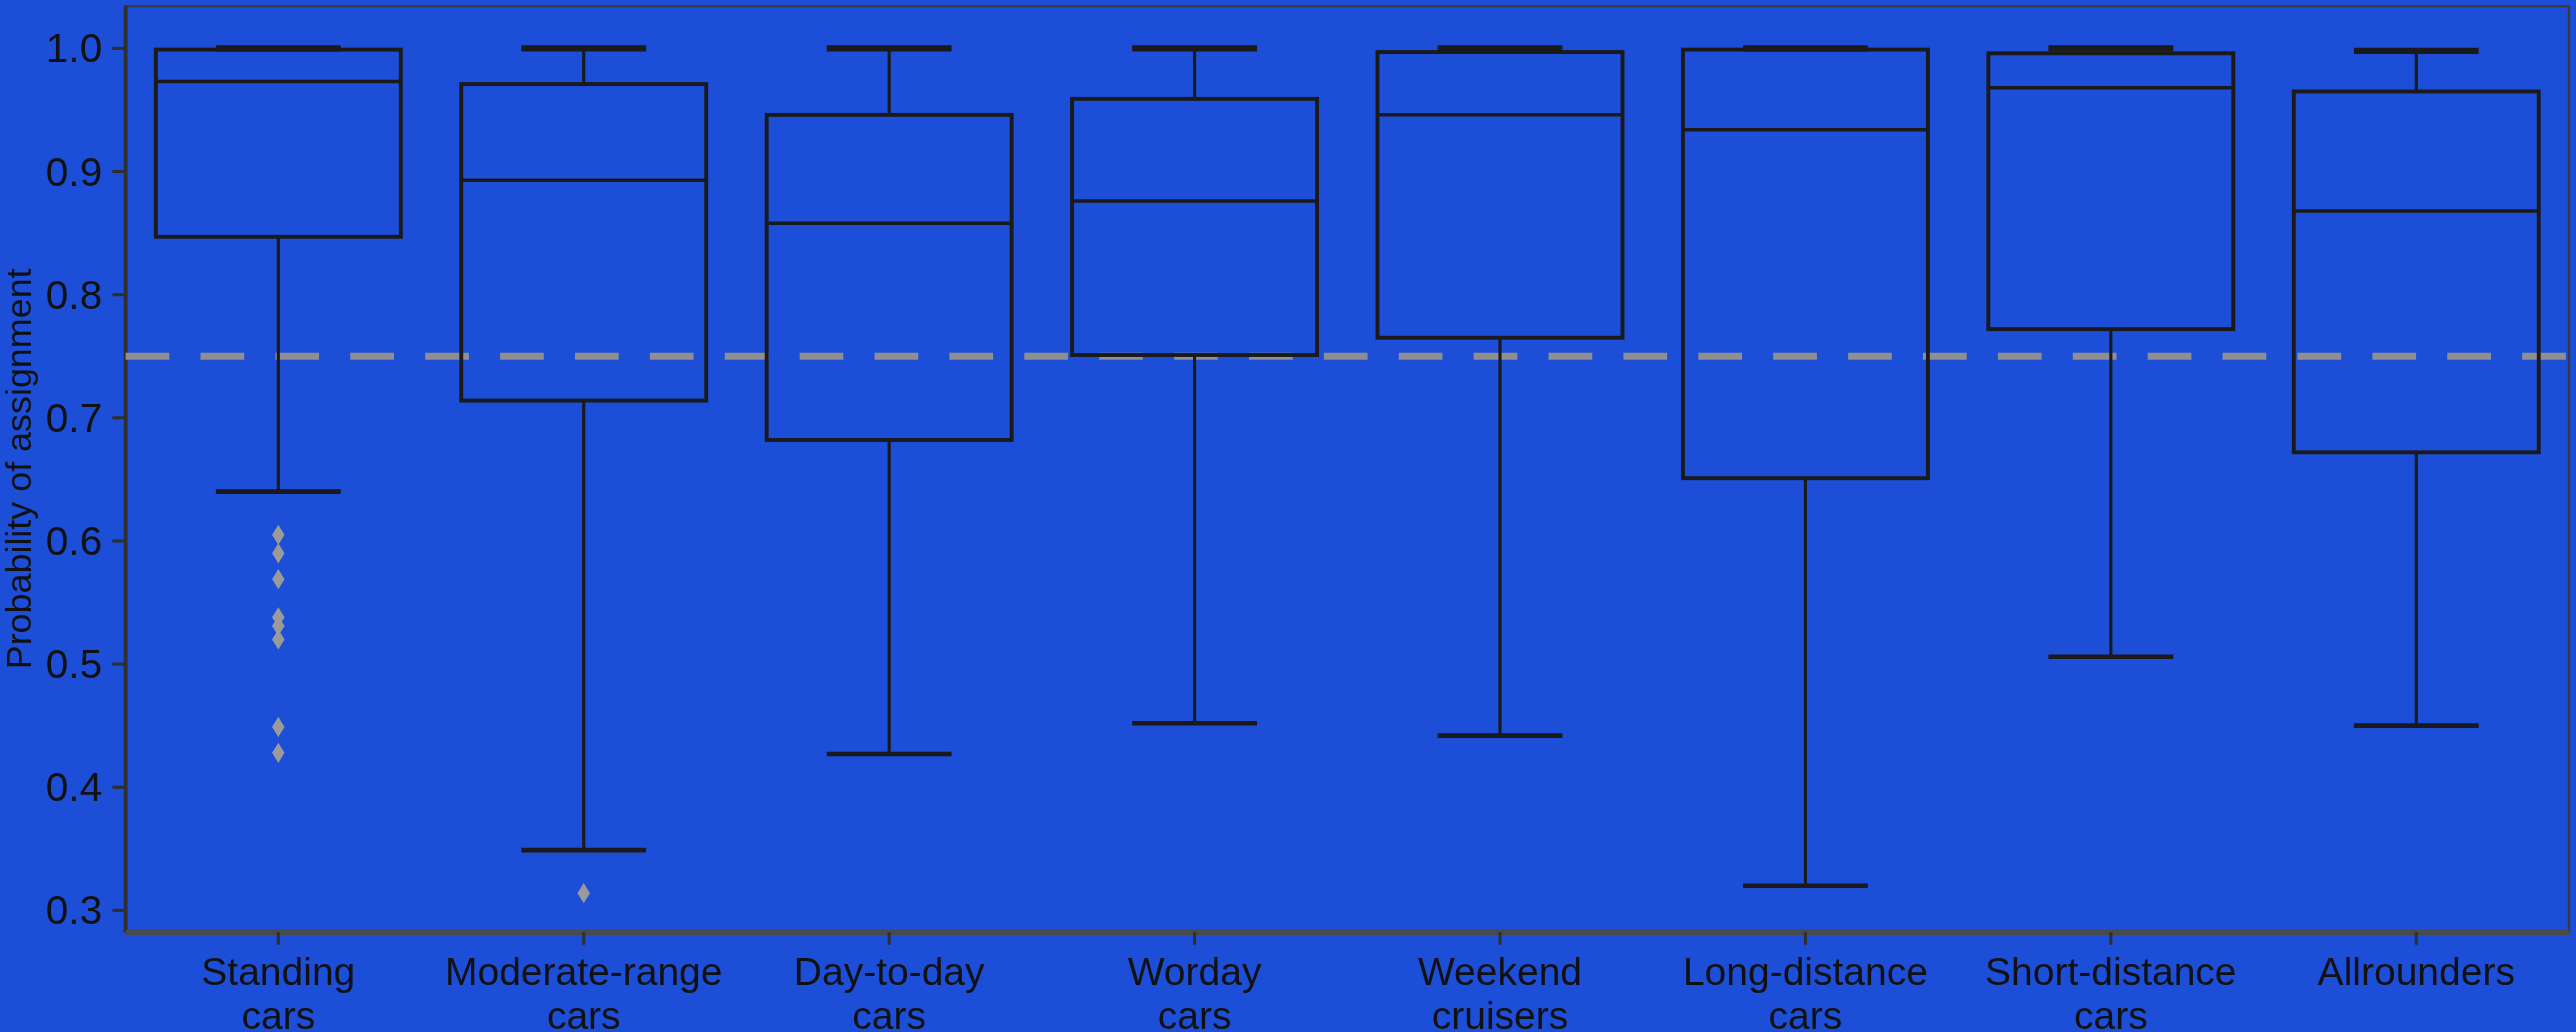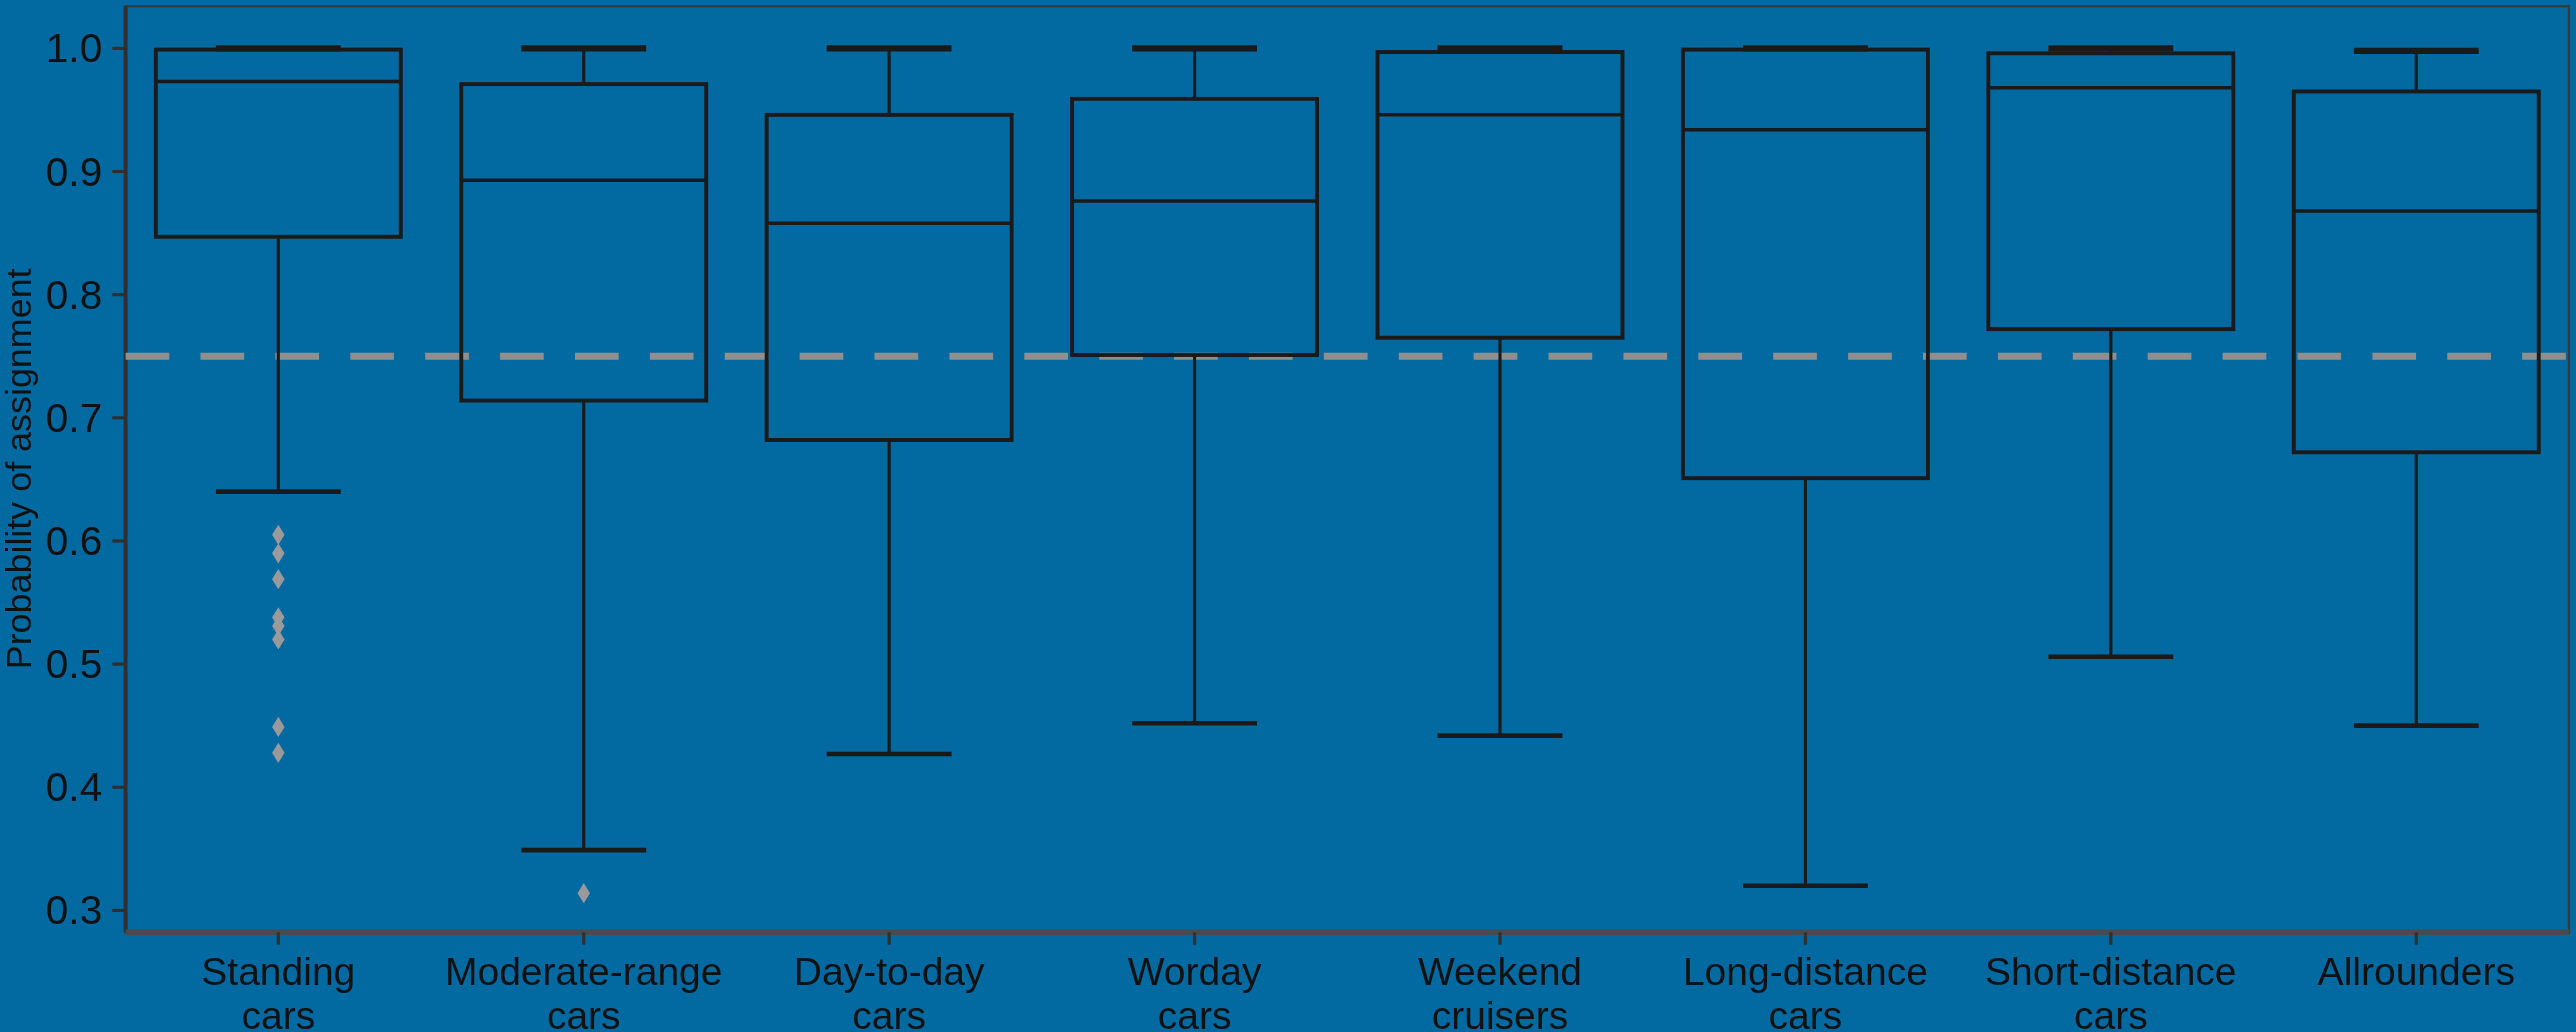--- a/index.html
+++ b/index.html
@@ -5,21 +5,21 @@
   html, body {
     margin: 0;
     padding: 0;
     background: #ffffff;
     font-family: "Liberation Sans", sans-serif;
   }
   .figure-wrap {
     width: 100%;
     max-width: 2576px;
     aspect-ratio: 3302 / 1324;
-    background: #0369a1;
+    background: #1d4ed8;
     position: relative;
   }
   svg {
     width: 100%;
     height: 100%;
     display: block;
   }
   text {
     font-family: "Liberation Sans", sans-serif;
     fill: #111111;

